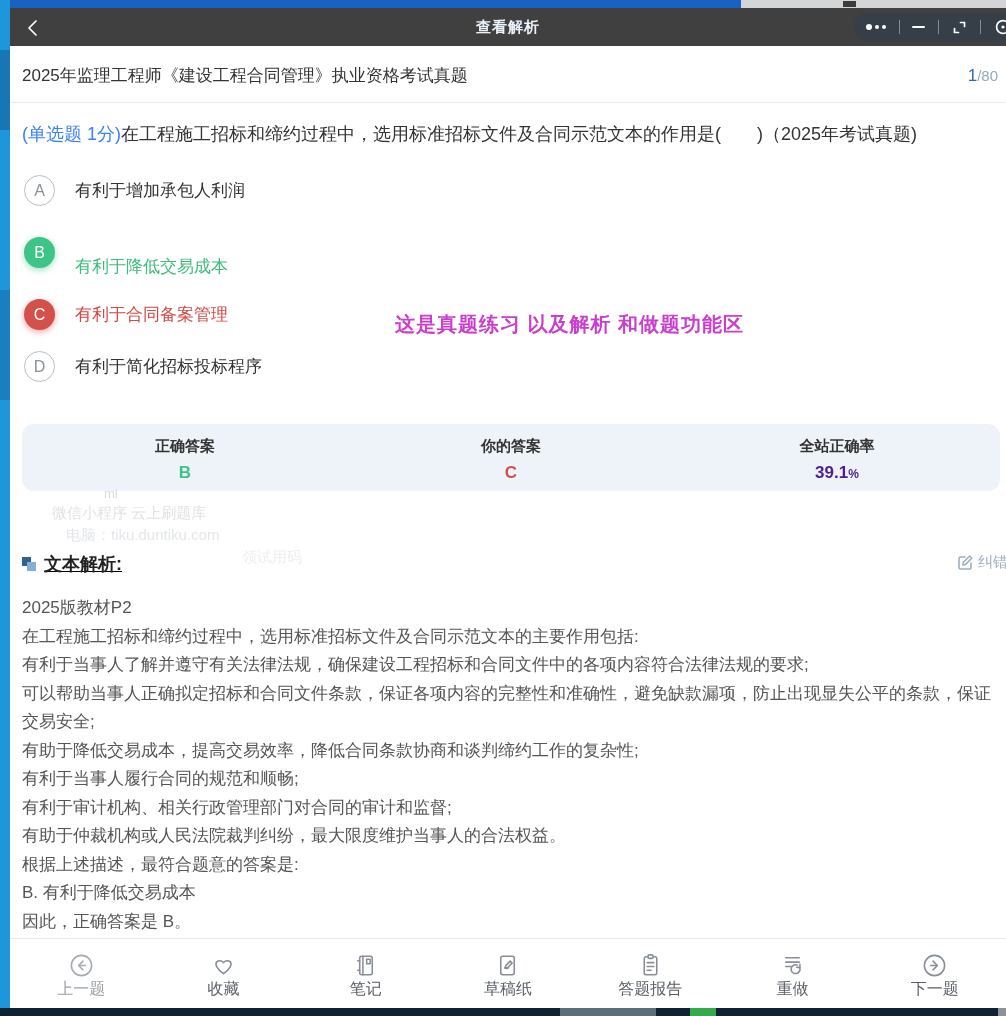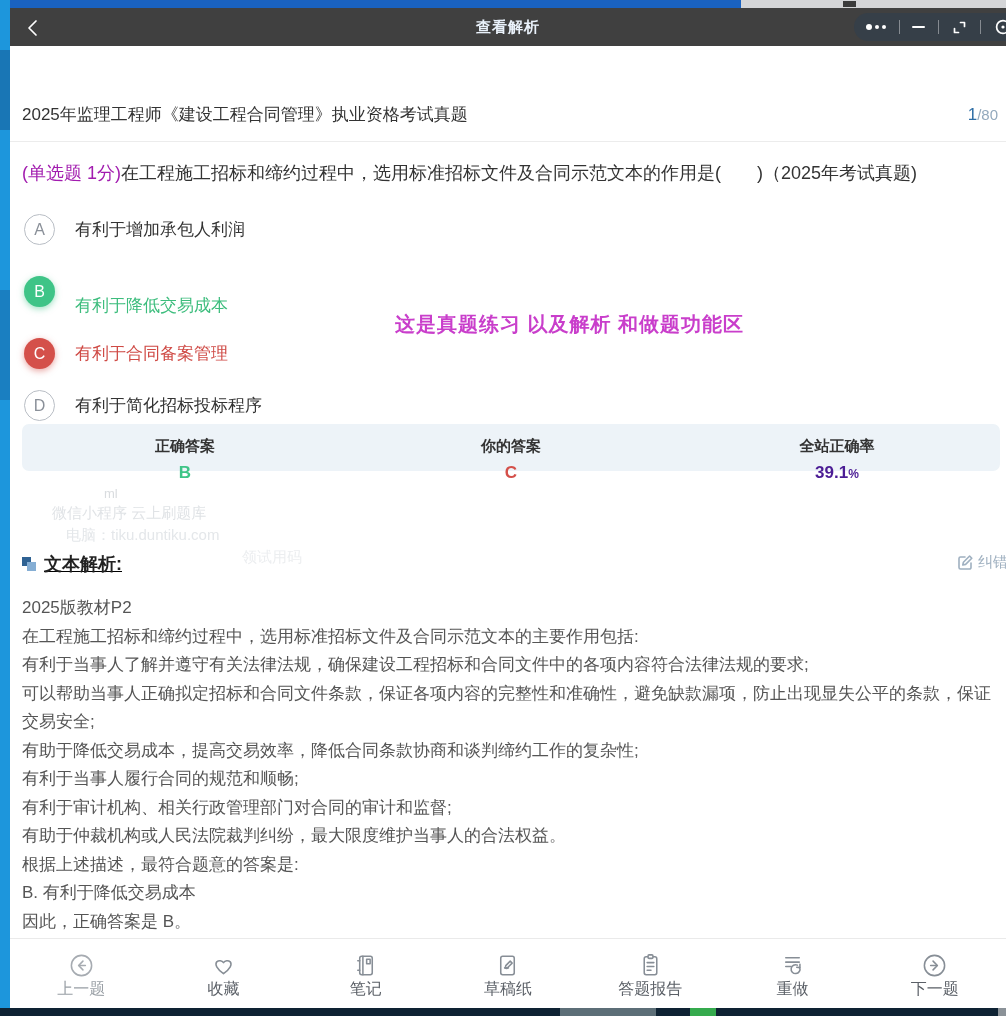--- a/index.html
+++ b/index.html
@@ -29,48 +29,48 @@
           border-radius:14px; display:flex; align-items:center; justify-content:space-evenly; }
   .pill .sep { width:1px; height:14px; background:rgba(255,255,255,.4); }
   .pill .dots { display:flex; gap:3px; align-items:center; }
   .pill .dots i { width:4px; height:4px; border-radius:50%; background:#fff; display:block; }
   .pill .dots i:first-child { width:6px; height:6px; }
   .pill .min { width:13px; height:2px; background:#fff; border-radius:1px; }
 
   
   .title-row { display:flex; justify-content:space-between; align-items:baseline;
                padding:18px 8px 15px 12px; border-bottom:1px solid #ececec; }
-  .exam-title { font-size:17px; color:#333;margin-top:39px; }
+  .exam-title { font-size:17px; color:#333; }
   .counter { font-size:17px; white-space:nowrap; }
   .counter .cur { color:#2f6ea5; }
   .counter .tot { color:#93a9bd; font-size:15px; }
 
   
   .question { padding:14px 2px 0 12px; font-size:18px; line-height:34px; color:#333; }
-  .q-tag { color:#a21caf; }
+  .q-tag { color:#3b82f6; }
 
   
   .options { margin-top:24px; }
   .option { display:flex; align-items:center; margin:0 0 21px 14px; cursor:pointer; }
   .opt-circle { width:31px; height:31px; border-radius:50%; display:flex; align-items:center;
                 justify-content:center; font-size:16px; margin-right:20px; flex:0 0 31px; }
   .opt-circle.normal { border:1px solid #b9bec5; color:#8a9099; background:#fff; }
   .opt-circle.correct { background:#3ec487; color:#fff; box-shadow:0 2px 6px rgba(62,196,135,.5); }
   .opt-circle.wrong { background:#d4504a; color:#fff; box-shadow:0 2px 6px rgba(212,80,74,.5); }
   .opt-text { font-size:17px; color:#333; }
   .opt-text.correct { color:#3dbd7d;margin-top:28px; }
   .opt-text.wrong { color:#cf4a45; }
 
   
   .annotation { position:absolute; left:385px; top:303px; font-size:20px; font-weight:700;
                 color:#c93ecb; letter-spacing:1px; white-space:nowrap; }
 
   
-  .answer-panel { position:absolute; top:416px; left:12px; width:978px; height:47px;
-                  background:#edf3f8; border-radius:7px; display:flex; }
+  .answer-panel { position:absolute; top:416px; left:12px; width:978px; height:67px;
+                  background:#edf3f8; border-radius:12px; display:flex; }
   .res-col { flex:1; text-align:center; padding-top:13px; }
   .res-label { font-size:15px; font-weight:bold; color:#333; }
   .res-value { margin-top:7px; font-size:17px; font-weight:bold; }
   .res-value.green { color:#3ec487; }
   .res-value.red { color:#d4504a; }
   .res-value.blue { color:#4c1d95; }
   .res-unit { font-size:12px; }
 
   
   .wm { position:absolute; color:#e0e3e6; font-size:15px; white-space:nowrap; pointer-events:none; }

